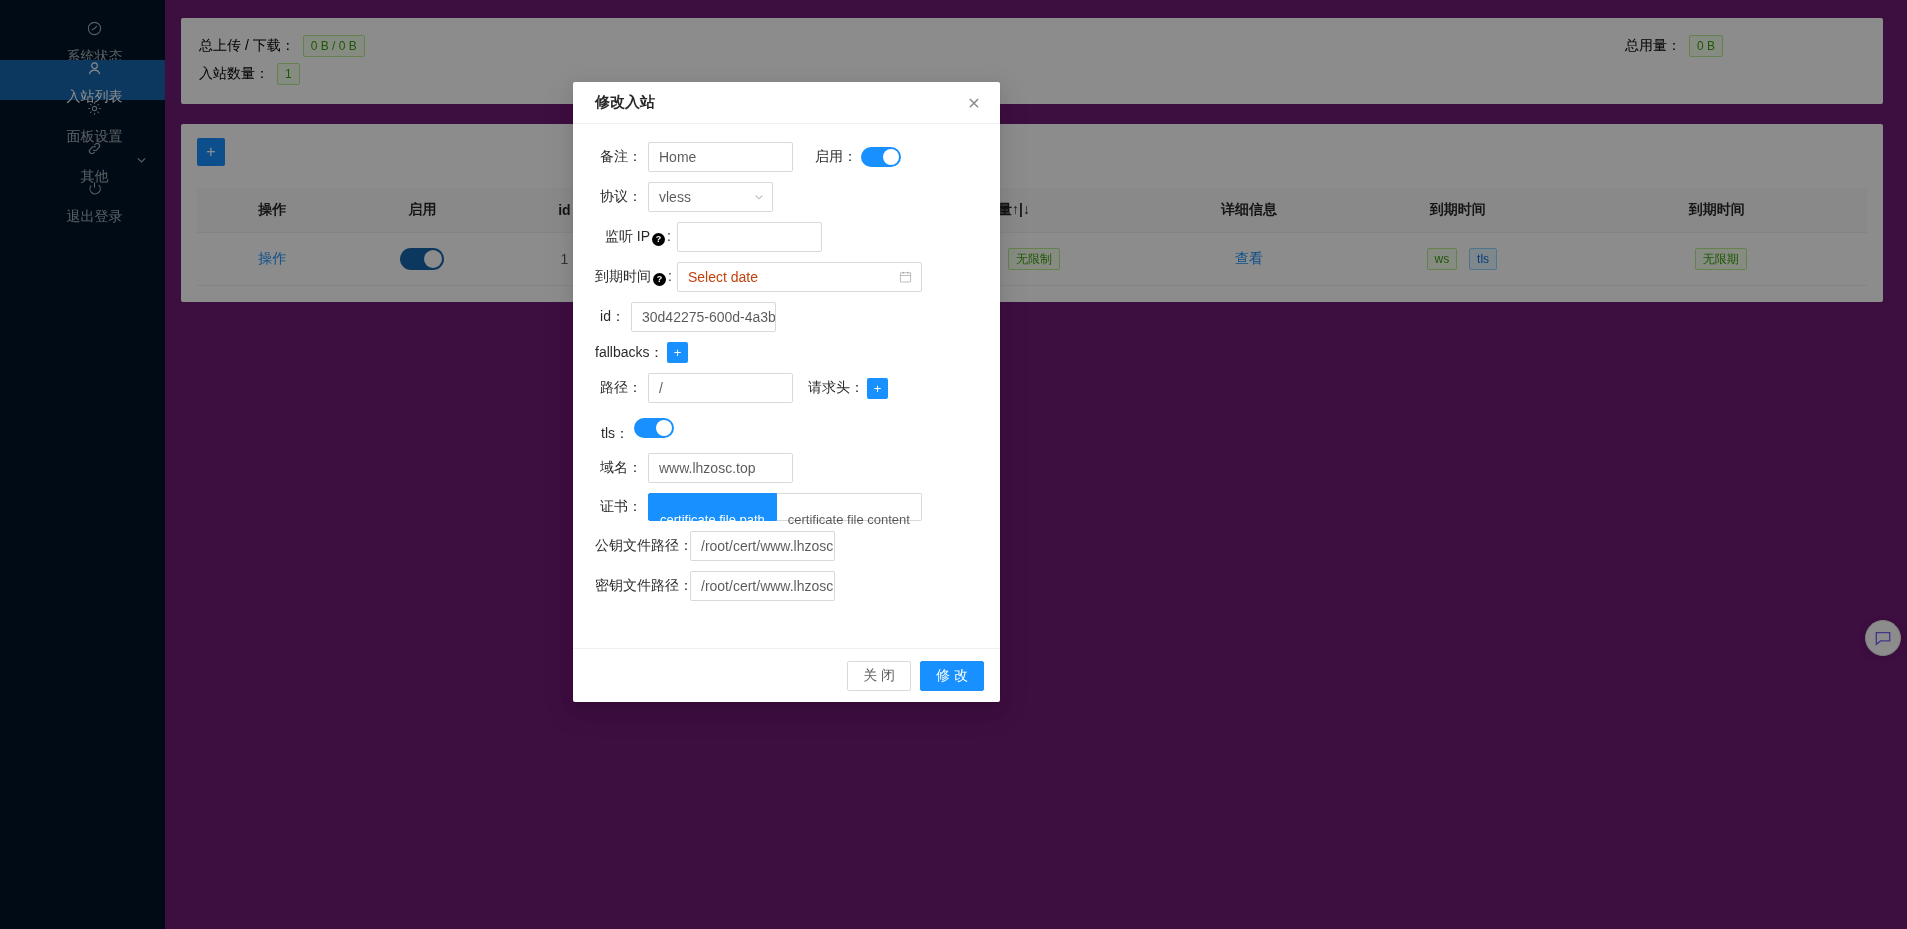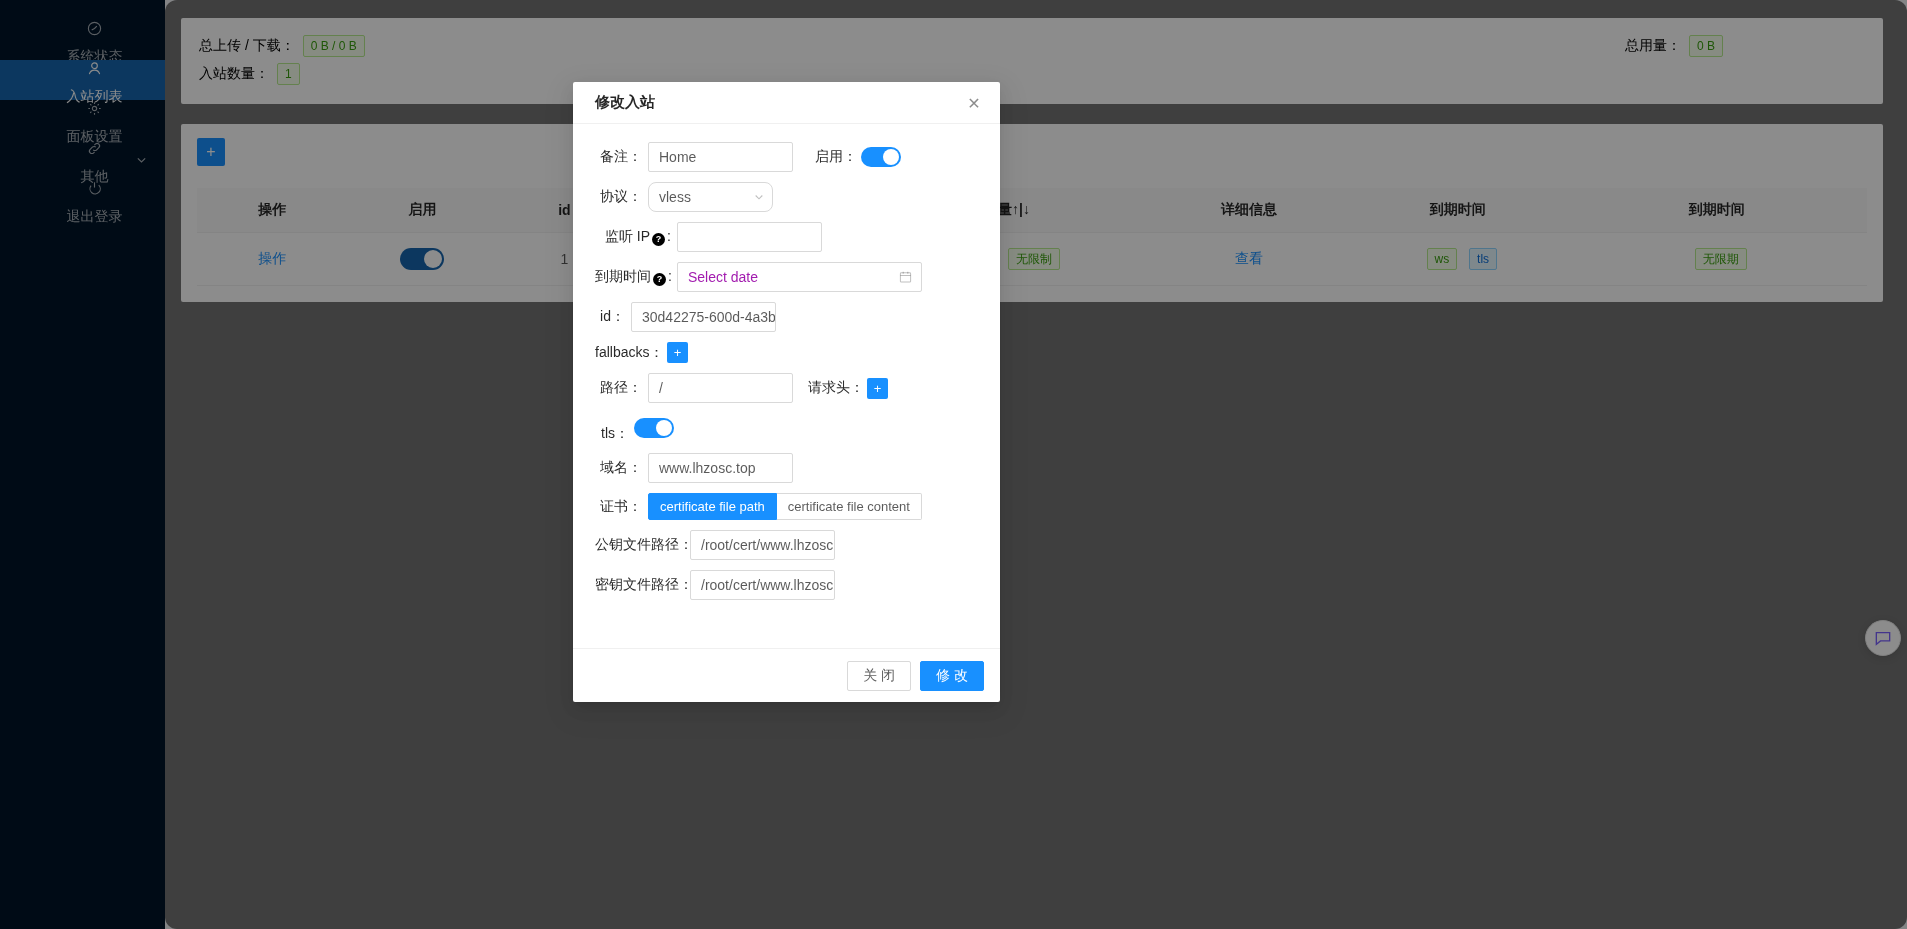--- a/index.html
+++ b/index.html
@@ -27,21 +27,21 @@
   .side-item.active{ background:#1765ad; color:#fff; }
   .side-item .ic{ width:16px; height:16px; display:inline-flex; align-items:center; justify-content:center; flex:0 0 16px;}
   .side-item .ic svg{ width:15px; height:15px; display:block; }
   .side-item .caret{ position:absolute; right:18px; top:50%; transform:translateY(-50%); }
   .side-item .caret svg{width:11px;height:11px;display:block;}
   .side-spacer{height:20px;}
 
   
   .main{
     position:absolute; left:165px; top:0; right:0; bottom:0;
-    background:#737373; overflow:hidden;border-radius:12px;
+    background:#701a75; overflow:hidden;
   }
   .stats-card{
     margin:18px 24px 0 16px; background:#fff; border-radius:2px;
     padding:14px 18px 16px 18px; min-height:74px;
     position:relative;
   }
   .stats-row{ display:flex; align-items:center; height:28px; }
   .stat-label{ font-size:14px; color:#000; }
   .tag{
     display:inline-block; border-radius:2px; padding:0 7px; line-height:20px;
@@ -109,23 +109,23 @@
   .btn-primary{ background:#1890ff; border-color:#1890ff; color:#fff; }
 
   
   .frow{ display:flex; align-items:center; margin-bottom:10px; flex-wrap:nowrap; }
   .lbl{ font-size:14px; color:rgba(0,0,0,.85); white-space:nowrap; }
   .inp{
     height:30px; border:1px solid #d9d9d9; border-radius:2px; background:#fff;
     font-size:14px; color:rgba(0,0,0,.65); padding:0 10px; line-height:28px;
     overflow:hidden; white-space:nowrap;
   }
-  .inp.ph{ color:#a21caf; }
+  .inp.ph{ color:#c2410c; }
   .sel{
-    height:30px;border:1px solid #d9d9d9;border-radius:8px;background:#fff;
+    height:30px;border:1px solid #d9d9d9;border-radius:2px;background:#fff;
     font-size:14px;color:rgba(0,0,0,.65);padding:0 24px 8px 10px;line-height:28px;
     position:relative;white-space:nowrap;
   }
   .sel .arw{ position:absolute; right:8px; top:50%; transform:translateY(-50%); color:rgba(0,0,0,.25); }
   .sel .arw svg{ width:10px;height:10px; display:block;}
   .q{
     display:inline-block;width:13px;height:13px;border-radius:50%;background:#000;
     color:#fff;font-size:9px;line-height:13px;text-align:center;vertical-align:-1px;
     margin:0 2px; font-weight:bold;
   }
@@ -133,21 +133,21 @@
     width:40px;height:20px;border-radius:100px;background:#1890ff;position:relative;
     display:inline-block;cursor:pointer;
   }
   .swt::after{ content:""; position:absolute; top:2px; right:2px; width:16px;height:16px;background:#fff;border-radius:50%; }
   .plusbtn{
     width:21px;height:21px;background:#1890ff;color:#fff;border:none;border-radius:2px;
     font-size:13px;line-height:19px;cursor:pointer;font-family:inherit;
   }
   .radiogrp{ display:flex; }
   .radiogrp .r{
-    height:27px;line-height:25px;padding:0 11px;font-size:13px;border:1px solid #d9d9d9;
+    height:27px;line-height:25px;padding:13px 11px;font-size:13px;border:1px solid #d9d9d9;
     background:#fff;color:rgba(0,0,0,.65);cursor:pointer;white-space:nowrap;
   }
   .radiogrp .r:first-child{ border-radius:2px 0 0 2px; }
   .radiogrp .r:last-child{ border-radius:0 2px 2px 0; border-left:none; }
   .radiogrp .r.on{ background:#1890ff; border-color:#1890ff; color:#fff; }
   .datewrap{ position:relative; }
   .datewrap .cal{ position:absolute; right:9px; top:50%; transform:translateY(-50%); color:rgba(0,0,0,.25);}
   .datewrap .cal svg{width:13px;height:13px;display:block;}
 
   

